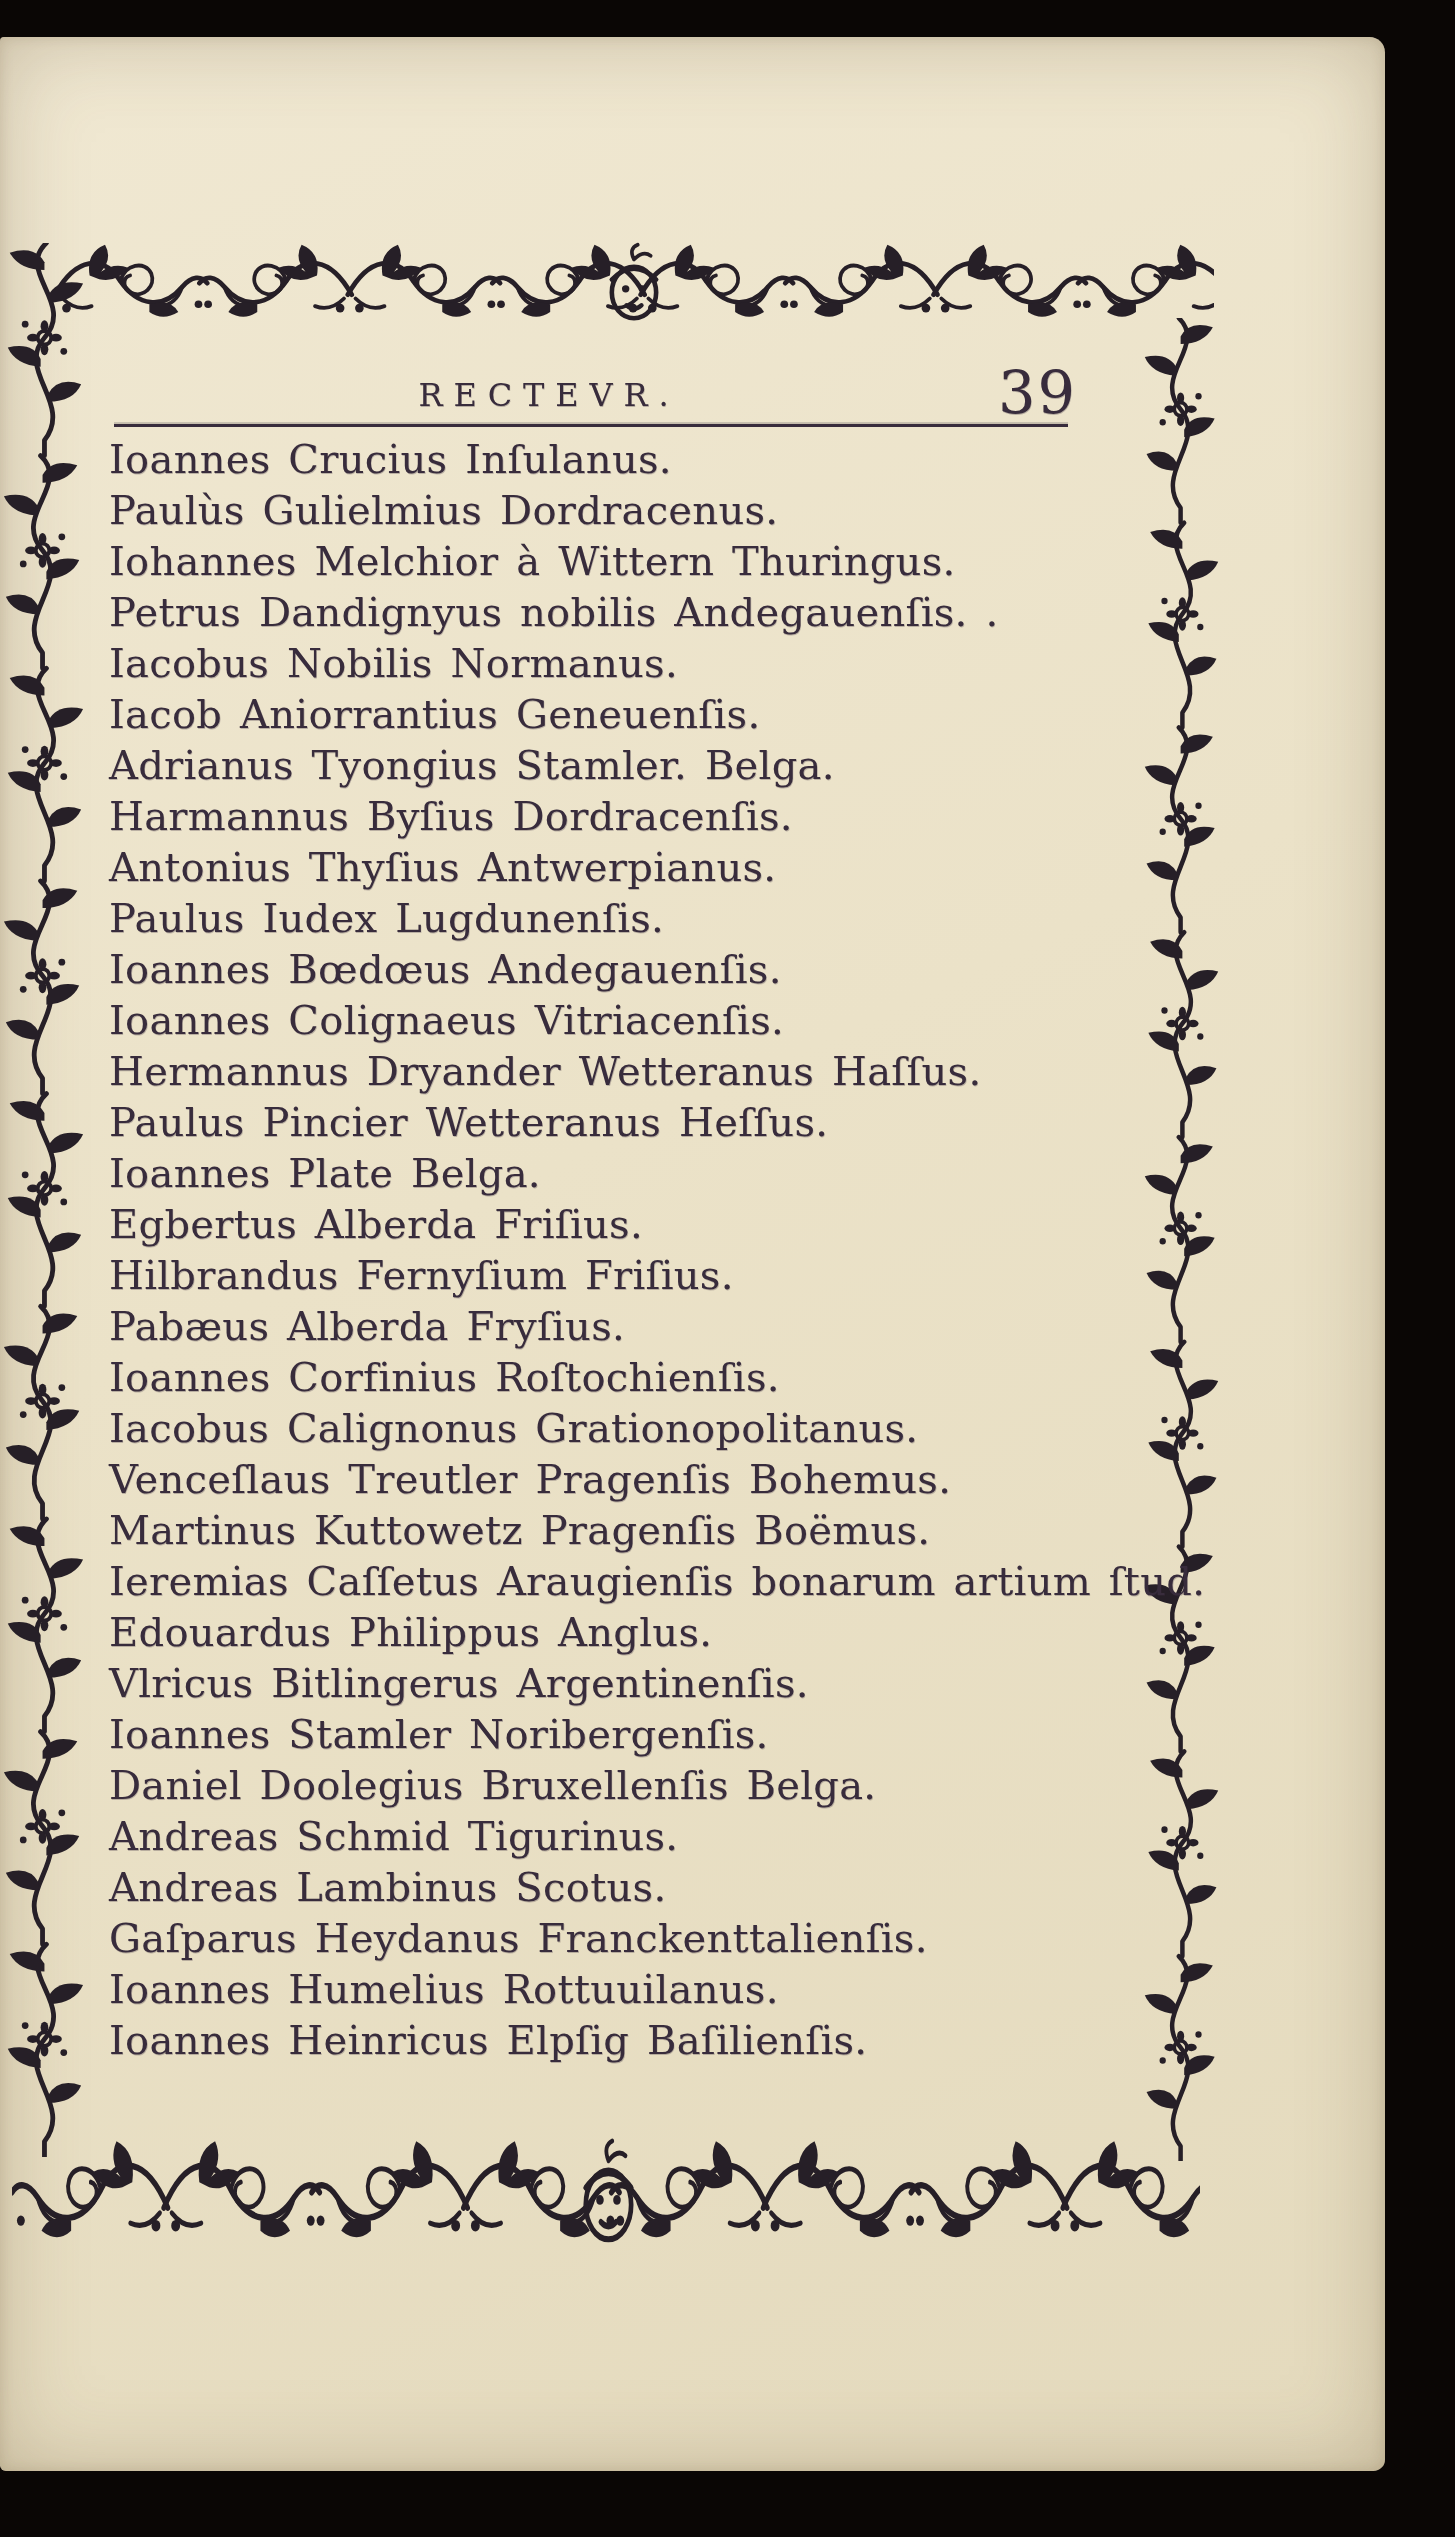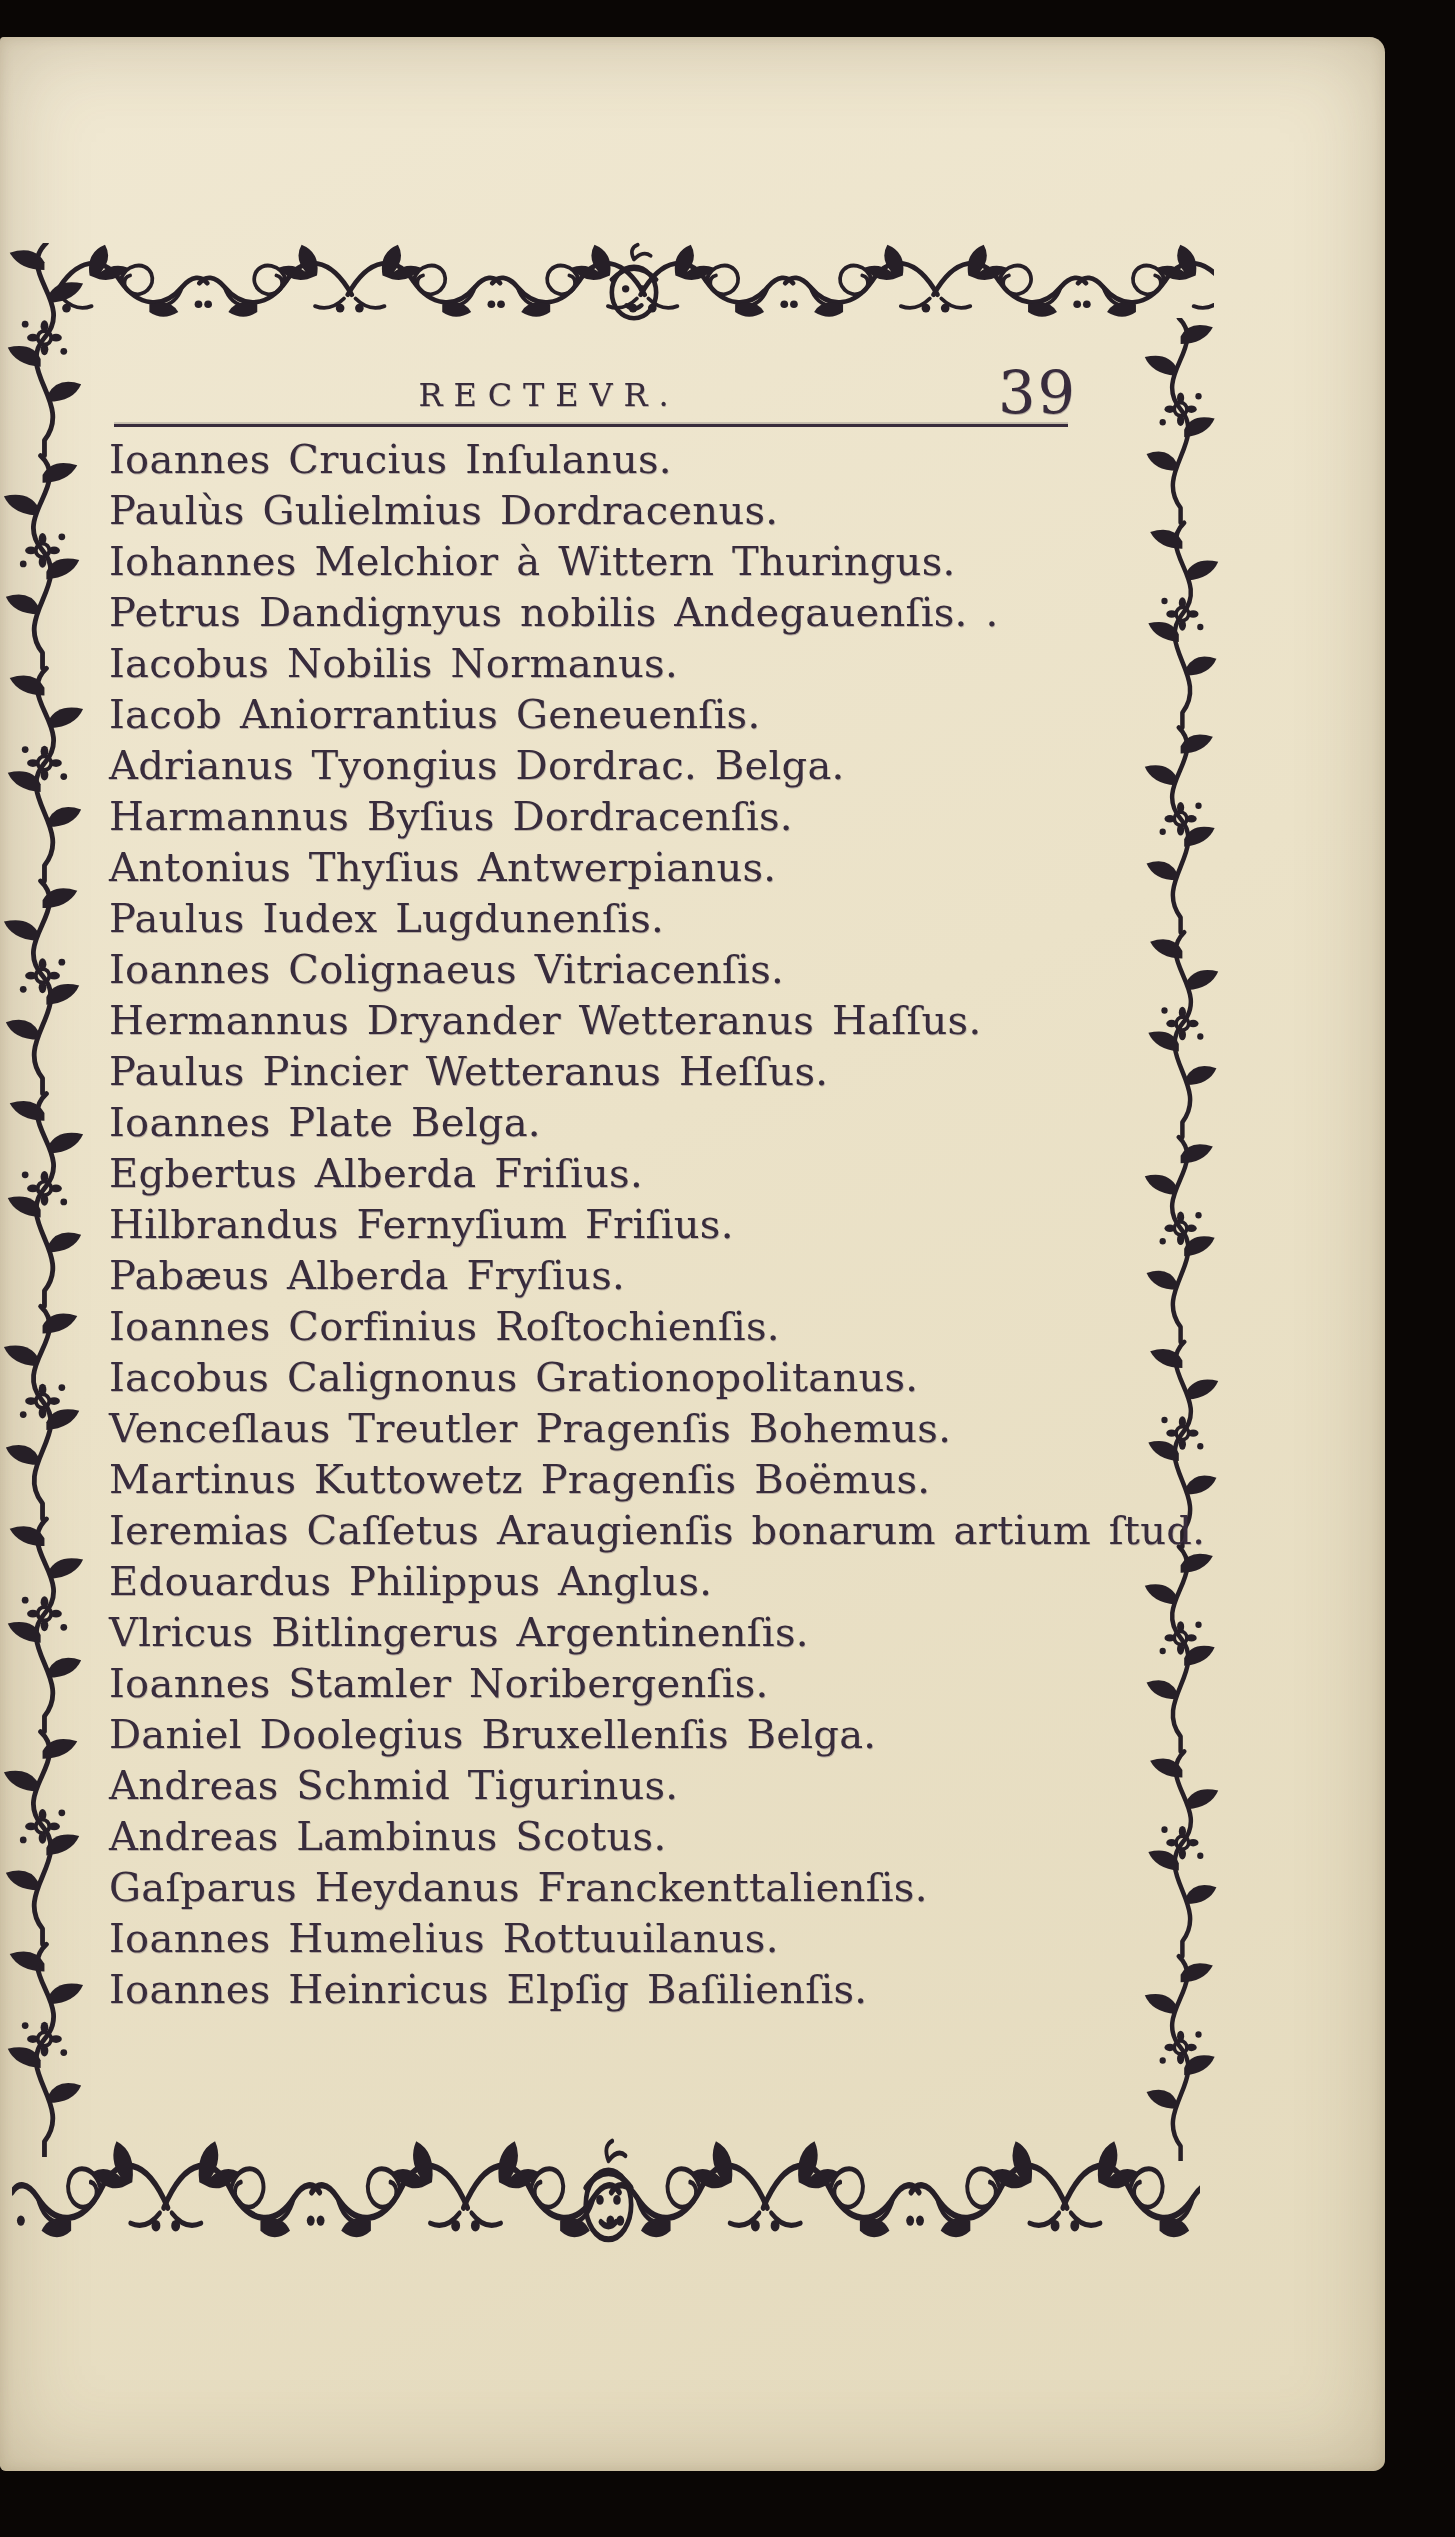--- a/index.html
+++ b/index.html
@@ -193,24 +193,25 @@
     <div class="head-rule"></div>
 
     <ol class="names">
 
     <li>Ioannes Crucius Inſulanus.</li>
         <li>Paulùs Gulielmius Dordracenus.</li>
         <li>Iohannes Melchior à Wittern Thuringus.</li>
         <li>Petrus Dandignyus nobilis Andegauenſis. .</li>
         <li>Iacobus Nobilis Normanus.</li>
         <li>Iacob Aniorrantius Geneuenſis.</li>
-        <li>Adrianus Tyongius Dordrac. Belga.</li>
+        <li>Adrianus Tyongius Stamler. Belga.</li>
         <li>Harmannus Byſius Dordracenſis.</li>
         <li>Antonius Thyſius Antwerpianus.</li>
         <li>Paulus Iudex Lugdunenſis.</li>
+        <li>Ioannes Bœdœus Andegauenſis.</li>
         <li>Ioannes Colignaeus Vitriacenſis.</li>
         <li>Hermannus Dryander Wetteranus Haſſus.</li>
         <li>Paulus Pincier Wetteranus Heſſus.</li>
         <li>Ioannes Plate Belga.</li>
         <li>Egbertus Alberda Friſius.</li>
         <li>Hilbrandus Fernyſium Friſius.</li>
         <li>Pabæus Alberda Fryſius.</li>
         <li>Ioannes Corfinius Roſtochienſis.</li>
         <li>Iacobus Calignonus Grationopolitanus.</li>
         <li>Venceſlaus Treutler Pragenſis Bohemus.</li>

